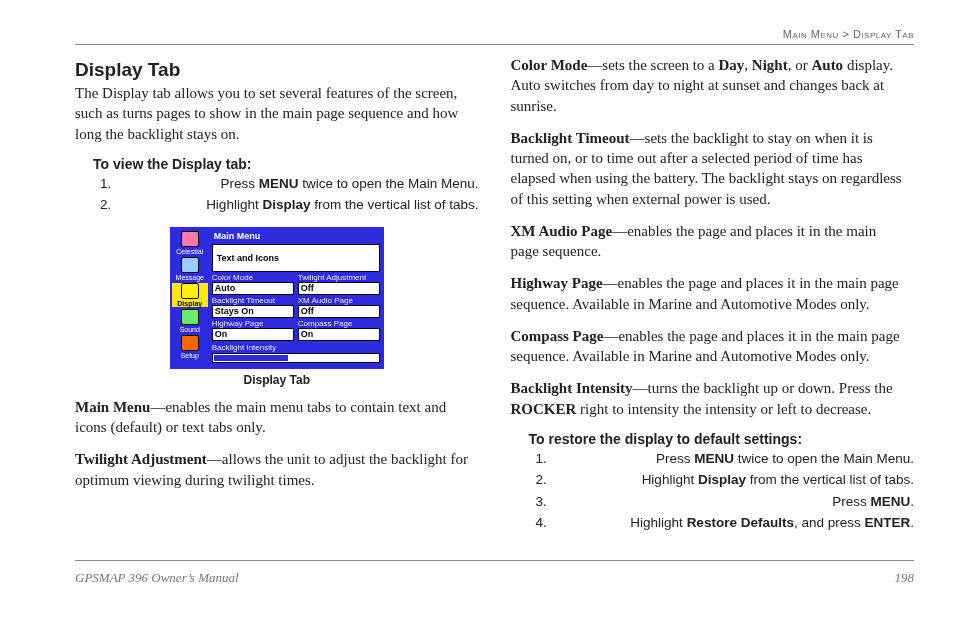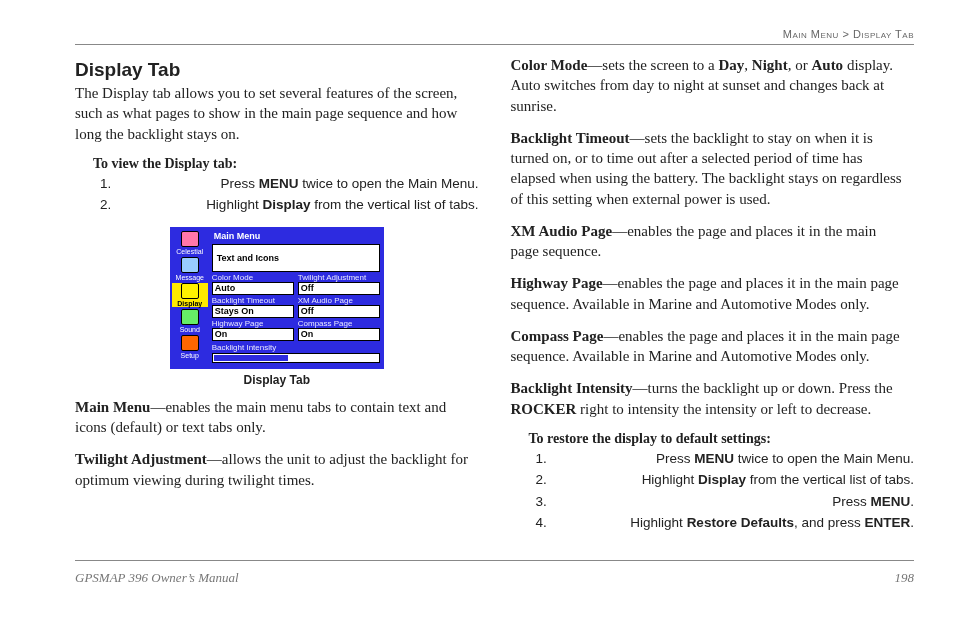--- a/index.html
+++ b/index.html
@@ -51,21 +51,21 @@
     font-weight: bold;
     margin: 4px 0 2px 0;
     color: #222;
   }
   p {
     font-size: 15px;
     line-height: 1.35;
     margin: 2px 8px 12px 0;
   }
   .sans-head {
-    font-family: Liberation Serif, serif;
+    font-family: Liberation Sans, sans-serif;
     font-size: 14px;
     font-weight: bold;
     margin: 4px 0 0 18px;
   }
   ol {
     font-family: Arial, Helvetica, sans-serif;
     font-size: 13.5px;
     margin: 2px 0 12px 22px;
     padding-left: 18px;
   }
@@ -143,21 +143,21 @@
 <div class="page">
 
   <div class="breadcrumb">
     <span>Main Menu</span><span> &gt; </span><span>Display Tab</span>
   </div>
   <div class="hr-top"></div>
 
   <div class="columns">
 
     <h1>Display Tab</h1>
-    <p>The Display tab allows you to set several features of the screen, such as what pages to show in the main page sequence and how long the backlight stays on.</p>
+    <p>The Display tab allows you to set several features of the screen, such as turns pages to show in the main page sequence and how long the backlight stays on.</p>
 
     <div class="sans-head">To view the Display tab:</div>
     <ol>
       <li><span>Press </span><b>MENU</b><span> twice to open the Main Menu.</span></li>
       <li><span>Highlight </span><b>Display</b><span> from the vertical list of tabs.</span></li>
     </ol>
 
     <div class="figwrap">
       <div class="device">
         <div class="dside">

